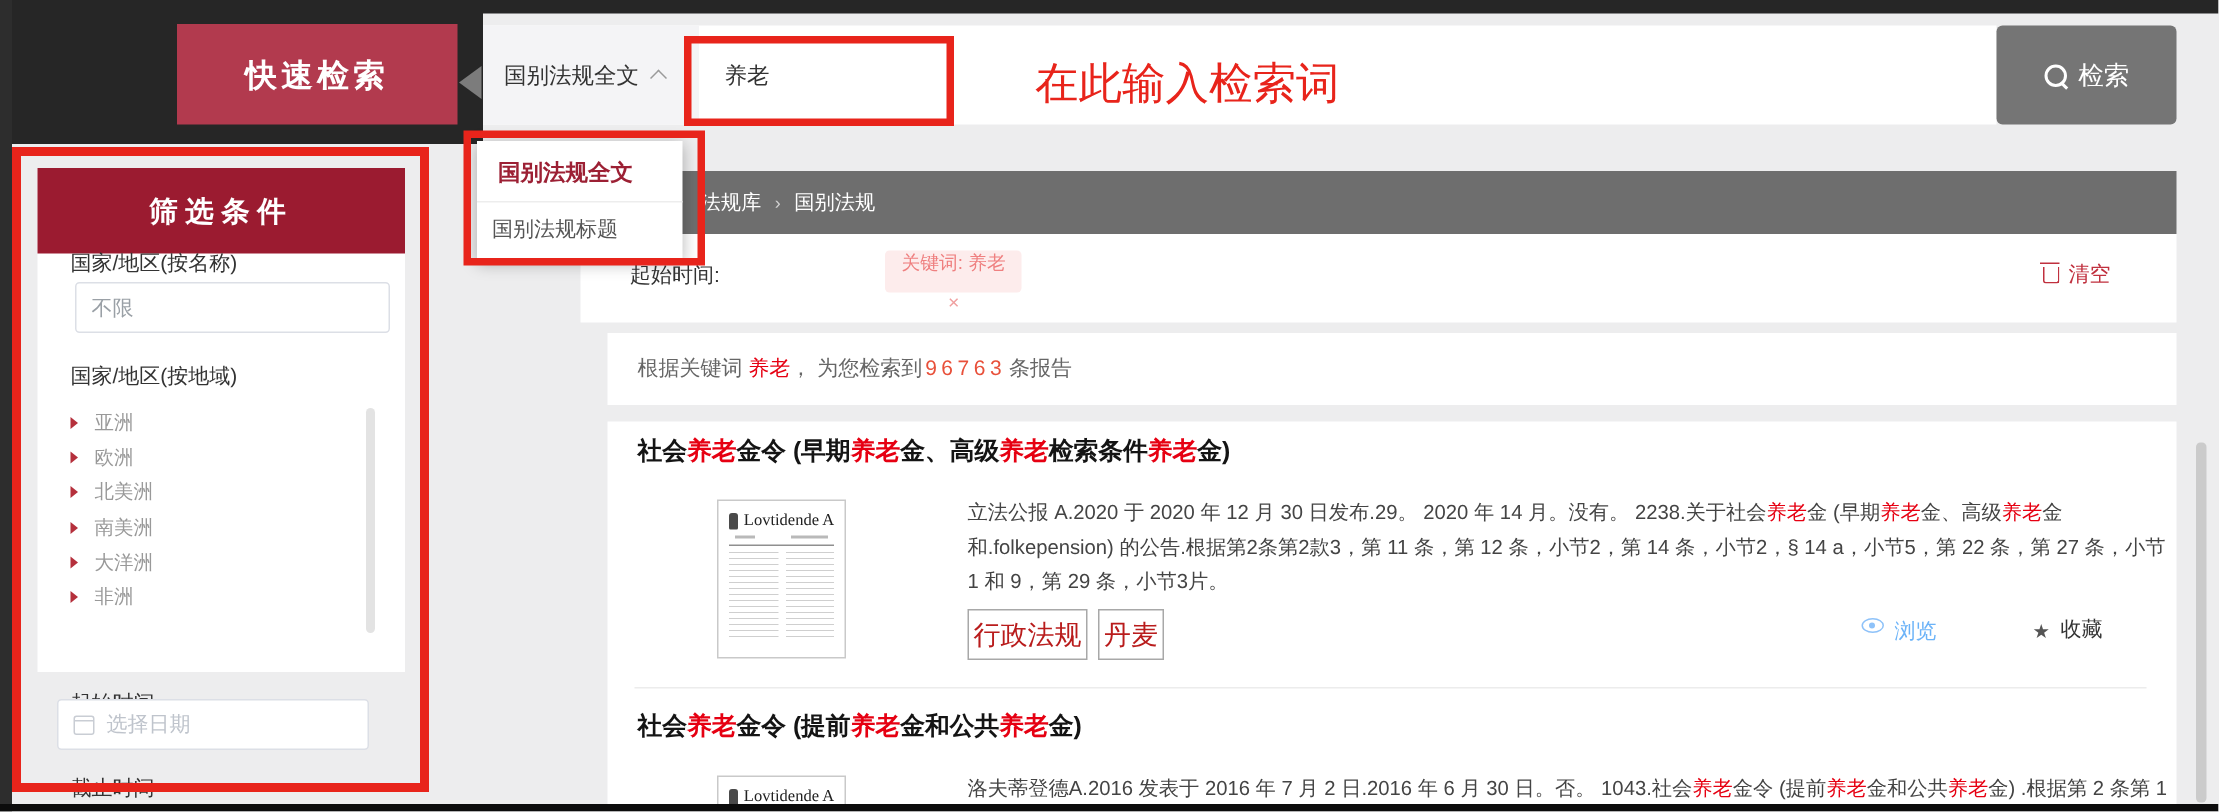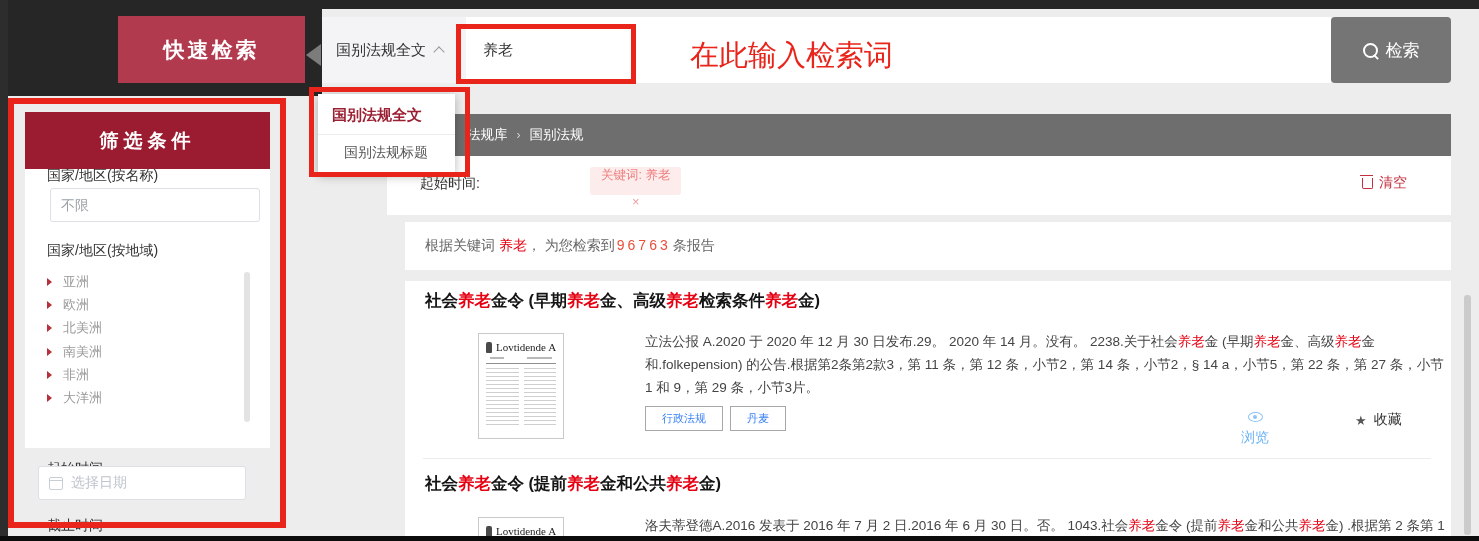--- a/index.html
+++ b/index.html
@@ -35,21 +35,21 @@
   .ann{border:5px solid #e8241b;z-index:30;pointer-events:none;}
   .ann-input{left:456px;top:24px;width:170px;height:50px;}
   .ann-dropdown{left:309px;top:87px;width:151px;height:80px;}
   .ann-sidebar{left:8px;top:98px;width:278px;height:430px;border-width:6px;box-sizing:border-box;}
   .ann-hint{left:690px;top:36px;color:#e8241b;font-size:29px;z-index:30;pointer-events:none;}
   
   .popup{left:318px;top:94px;width:137px;background:#fff;z-index:15;
     box-shadow:0 2px 10px rgba(0,0,0,.28);}
   .popup .opt1{padding:12px 0 9px 14px;color:#9c2034;font-weight:bold;font-size:15px;
     border-bottom:1px solid #ededed;cursor:pointer;}
-  .popup .opt2{padding:9px 0 12px 26px;color:#555;font-size:14px;cursor:pointer;}
+  .popup .opt2{padding:9px 0 12px 10px;color:#555;font-size:14px;cursor:pointer;}
   
   .sidebar{left:25px;top:112px;width:245px;height:336px;background:#fff;z-index:5;}
   .sb-header{height:57px;background:#9b1b30;color:#fff;font-size:19px;font-weight:bold;
     letter-spacing:5px;display:flex;align-items:center;justify-content:center;}
   .sb-label{position:absolute;left:22px;font-size:14px;color:#333;}
   .sb-input{position:absolute;left:13px;width:198px;height:32px;border:1px solid #dcdfe6;
     border-radius:3px;font-size:14px;color:#666;padding:0 0 0 10px;outline:none;
     font-family:"Liberation Sans",sans-serif;box-sizing:content-box;}
   .sb-input::placeholder{color:#9aa0a6;}
   .region-list{position:absolute;left:22px;top:158px;width:200px;}
@@ -92,23 +92,23 @@
   .t-head{display:flex;align-items:center;justify-content:center;gap:4px;
     font-family:"Liberation Serif",serif;font-size:11px;color:#222;white-space:nowrap;}
   .crest{width:6px;height:11px;background:#4a4a4a;border-radius:2px 2px 1px 1px;}
   .t-sub{height:2px;margin:4px 6px 0 6px;
     background:linear-gradient(to right,#b9b9b9 0 22%,transparent 22% 60%,#b9b9b9 60% 100%);}
   .t-rule{height:1px;background:#8f8f8f;margin:4px 2px;}
   .t-cols{display:flex;gap:5px;margin:2px 2px 0 2px;}
   .t-cols div{flex:1;height:58px;
     background:repeating-linear-gradient(to bottom,#cfcfcf 0 1px,transparent 1px 4px);}
   .tag-row{position:absolute;left:240px;top:125px;display:flex;gap:7px;}
-  .res-tag{border:1px solid #a8a8a8;color:#3b82f6;font-size:11px;padding:4px 16px;background:#fff;cursor:default;}
-  .view-link{position:absolute;left:836px;top:131px;display:flex;align-items:center;gap:7px;
-    color:#6cb3f8;font-size:14px;cursor:pointer;flex-direction:column;}
+  .res-tag{border:1px solid #a8a8a8;color:#b91c1c;font-size:18px;padding:4px 3px;background:#fff;cursor:default;}
+  .view-link{position:absolute;left:836px;top:131px;display:flex;gap:7px;
+    color:#6cb3f8;font-size:14px;cursor:pointer;}
   .eye{width:15px;height:10px;border:1.5px solid #8ec2f9;border-radius:50%;position:relative;box-sizing:border-box;}
   .eye::after{content:'';position:absolute;left:4px;top:1.5px;width:4px;height:4px;border-radius:50%;background:#8ec2f9;}
   .fav-link{position:absolute;left:950px;top:130px;display:flex;align-items:center;gap:7px;
     color:#333;font-size:14px;cursor:pointer;}
   .star{color:#555;font-size:13px;line-height:1;}
   .r-divider{position:absolute;left:18px;top:177px;width:1008px;height:1px;background:#ececec;}
   .page-scrollbar{left:1464px;top:295px;width:7px;height:240px;background:#cbcbcb;border-radius:3px;z-index:40;}
 </style>
 </head>
 <body>
@@ -177,25 +177,25 @@
     <div class="region-item">
       <span class="tri-bullet"></span>
       <span class="lbl">北美洲</span>
       </div>
     <div class="region-item">
       <span class="tri-bullet"></span>
       <span class="lbl">南美洲</span>
       </div>
     <div class="region-item">
       <span class="tri-bullet"></span>
+      <span class="lbl">大洋洲</span>
+      </div>
+    <div class="region-item">
+      <span class="tri-bullet"></span>
       <span class="lbl">非洲</span>
-      </div>
-    <div class="region-item">
-      <span class="tri-bullet"></span>
-      <span class="lbl">大洋洲</span>
       </div>
   </div>
   <div class="list-scrollbar"></div>
   <div class="sb-label" style="top:348px;">起始时间</div>
   <div class="date-input">
     <span class="cal"></span>
     <span>选择日期</span>
   </div>
   <div class="sb-label" style="top:405px;">截止时间</div>
 </div>

